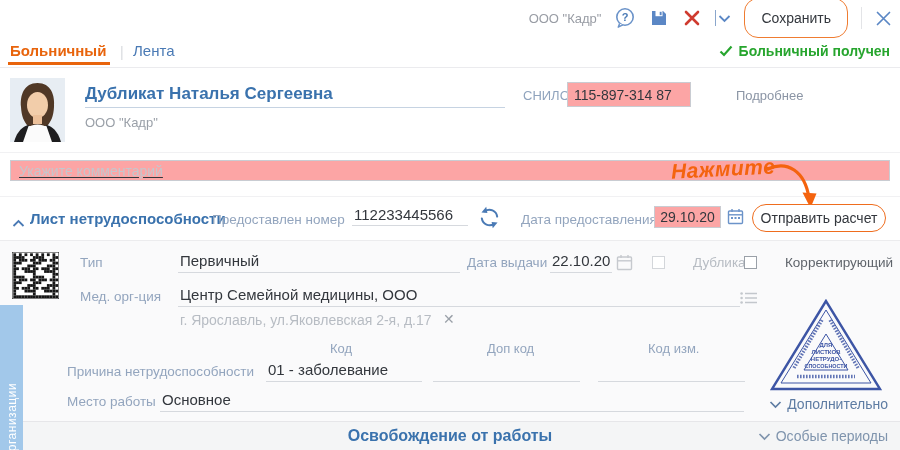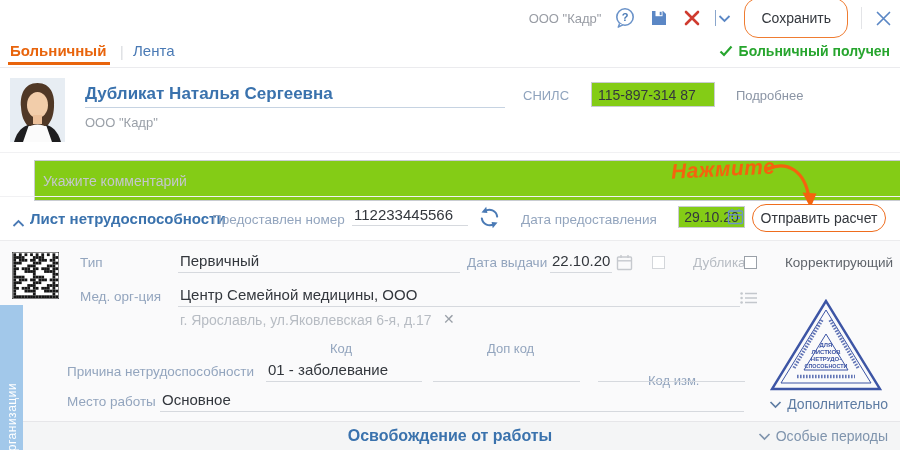--- a/index.html
+++ b/index.html
@@ -24,25 +24,25 @@
   .tab-underline{position:absolute;left:8px;top:62px;width:102px;height:3px;background:#e8640c;}
   .tab-sep{position:absolute;left:120px;top:44px;color:#d7dade;font-size:14px;}
   .tab-feed{position:absolute;left:133px;top:42px;font-size:15px;color:#4a7ab5;cursor:pointer;}
   .status-ok{position:absolute;right:10px;top:43px;display:flex;align-items:center;gap:6px;color:#27a52e;font-size:14px;font-weight:bold;}
   
   .avatar{position:absolute;left:10px;top:78px;width:55px;height:64px;overflow:hidden;}
   .emp-name{position:absolute;left:85px;top:84px;font-size:17px;font-weight:bold;color:#3a72ad;cursor:pointer;}
   .emp-underline{position:absolute;left:85px;top:107px;width:420px;height:1px;background:#c6d3e2;}
   .emp-company{position:absolute;left:85px;top:115px;font-size:13px;color:#9aa0a8;}
   .snils-lbl{position:absolute;left:523px;top:88px;font-size:13px;color:#8fa3bd;}
-  .box{border:1px solid #c9ccd2;background:#84cc16;font-size:14px;color:#33373d;font-family:inherit;box-sizing:border-box;outline:none;margin-left:24px;}
+  .box{border:1px solid #c9ccd2;background:#fca5a5;font-size:14px;color:#33373d;font-family:inherit;box-sizing:border-box;outline:none;}
   .snils-input{position:absolute;left:567px;top:82px;width:124px;height:25px;padding:0 6px;}
   .more-link{position:absolute;left:736px;top:88px;font-size:13px;color:#8b95a5;cursor:pointer;}
   
-  .comment-input{position:absolute;left:10px;top:160px;width:880px;height:41px;padding:0 8px;font-size:14px;}
+  .comment-input{position:absolute;left:10px;top:160px;width:880px;height:21px;padding:0 8px;font-size:14px;text-decoration:underline;}
   .comment-input::placeholder{color:#c4c7cd;}
   
   .note-text{position:absolute;left:671px;top:157px;font-size:21px;font-style:italic;font-weight:bold;color:#f4630e;transform:rotate(-3deg);letter-spacing:.5px;}
   .note-arrow{position:absolute;left:765px;top:158px;}
   
   .collapse{position:absolute;left:12px;top:214px;cursor:pointer;}
   .sec-title{position:absolute;left:30px;top:210px;font-size:15px;font-weight:bold;color:#3a72ad;}
   .lbl{color:#93a5be;font-size:13.5px;}
   .num-lbl{position:absolute;left:212px;top:212px;}
   .u-input{border:none;border-bottom:1px solid #d6d9de;background:transparent;font-family:inherit;font-size:15px;color:#33373d;outline:none;padding:0 2px 2px;}
@@ -364,26 +364,26 @@
     <g stroke="#c3c7cc" stroke-width="1.5">
       <line x1="5" y1="2.5" x2="17" y2="2.5"></line>
         <line x1="5" y1="7" x2="17" y2="7"></line>
         <line x1="5" y1="11.5" x2="17" y2="11.5"></line>
     </g>
     <circle cx="1.6" cy="2.5" r="1.3" fill="#c3c7cc"></circle>
       <circle cx="1.6" cy="7" r="1.3" fill="#c3c7cc"></circle>
       <circle cx="1.6" cy="11.5" r="1.3" fill="#c3c7cc"></circle>
   </svg>
 </span>
-<div class="addr">г. Ярославль, ул.Яковлевская 6-я, д.17</div>
+<div class="addr">г. Ярославль, ул.Яковлевская 2-я, д.17</div>
 <span class="clear-x">✕</span>
 
 <div class="hdr3" style="left:330px;">Код</div>
 <div class="hdr3" style="left:487px;">Доп код</div>
-<div class="hdr3" style="left:648px;margin-top:32px;">Код изм.</div>
+<div class="hdr3" style="left:648px;">Код изм.</div>
 
 <div class="f-lbl" style="left:67px;top:364px;">Причина нетрудоспособности</div>
 <div class="f-val" style="left:266px;top:361px;width:152px;">01 - заболевание</div>
 <div class="f-empty" style="left:433px;top:363px;width:147px;"></div>
 <div class="f-empty" style="left:598px;top:363px;width:147px;"></div>
 
 <div class="f-lbl" style="left:67px;top:394px;">Место работы</div>
 <div class="f-val" style="left:160px;top:391px;width:580px;">Основное</div>
 
 <svg class="stamp" width="116" height="96" viewBox="0 0 116 96">

